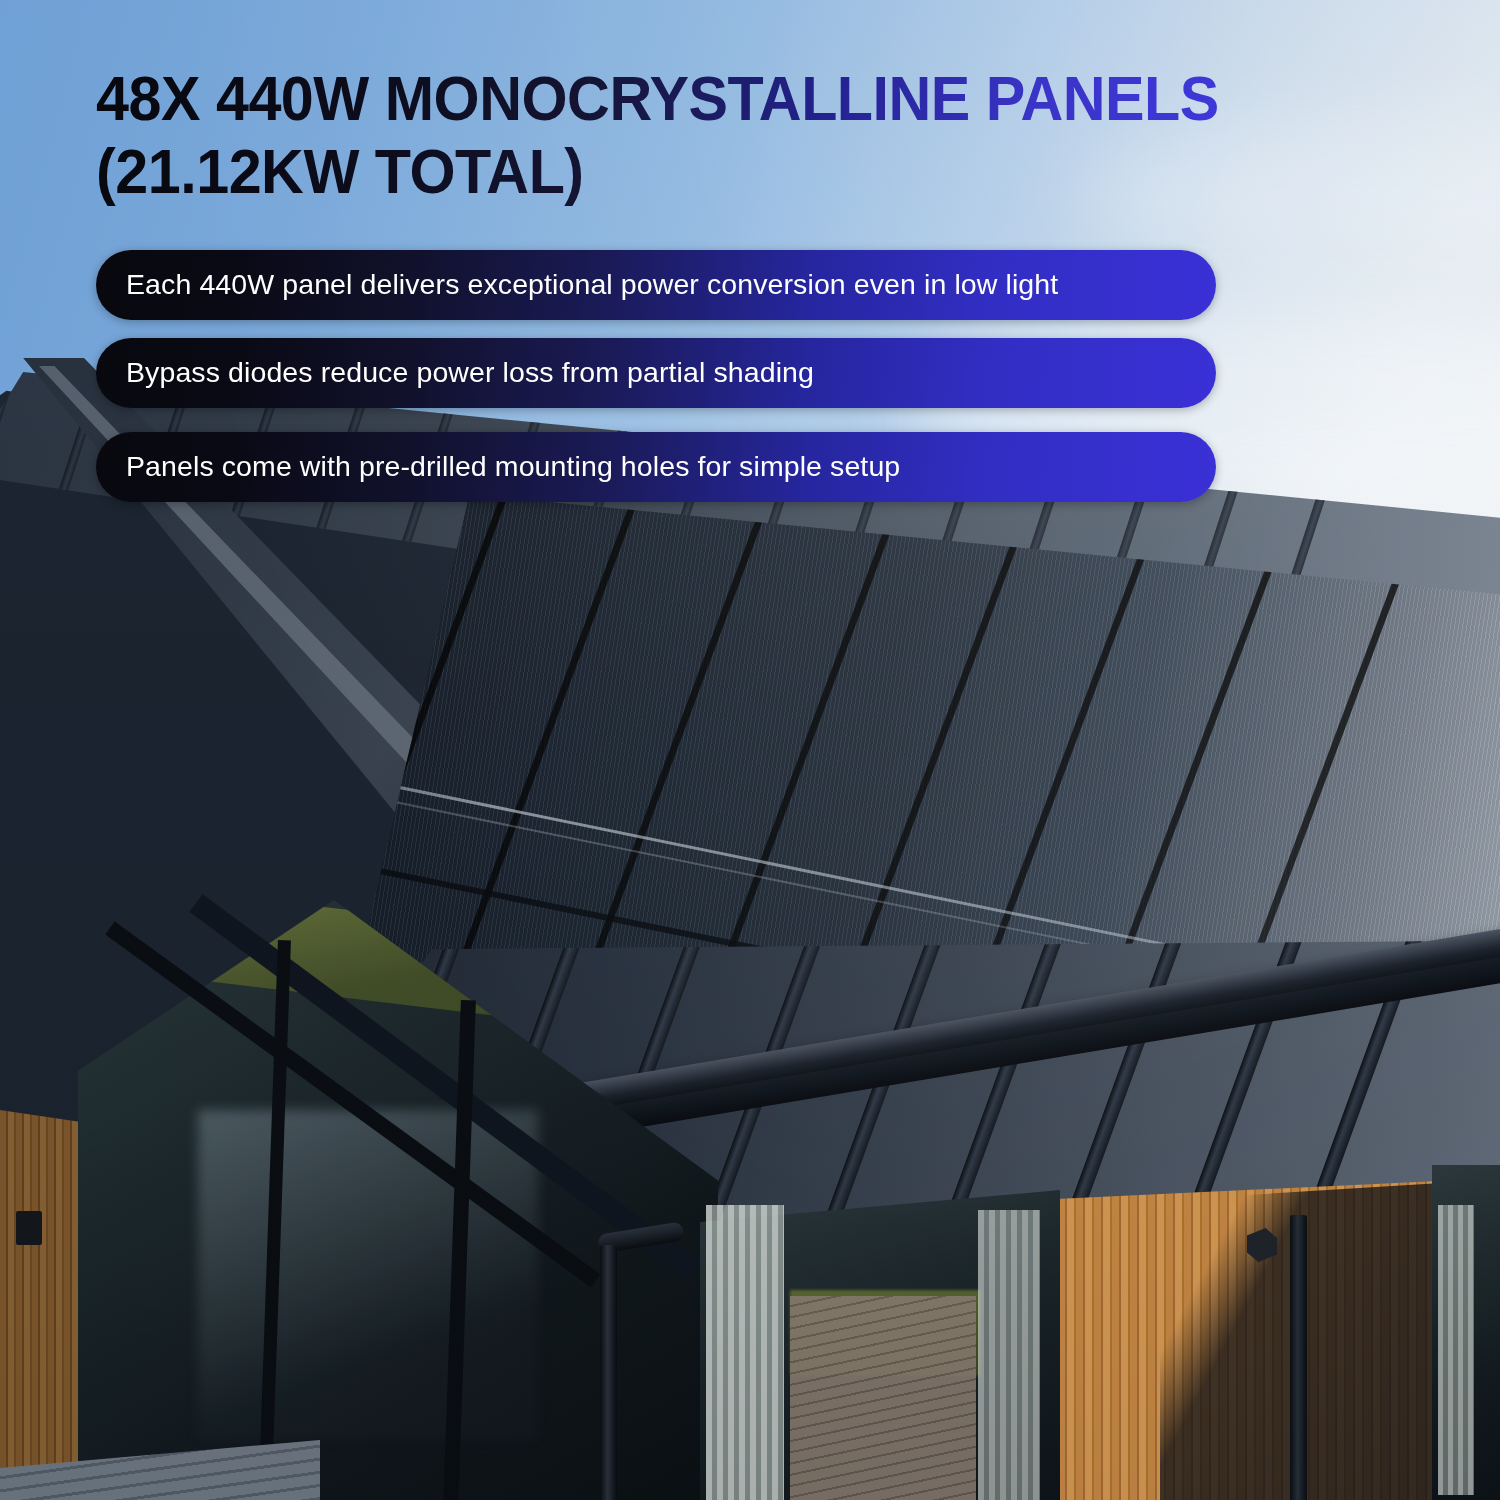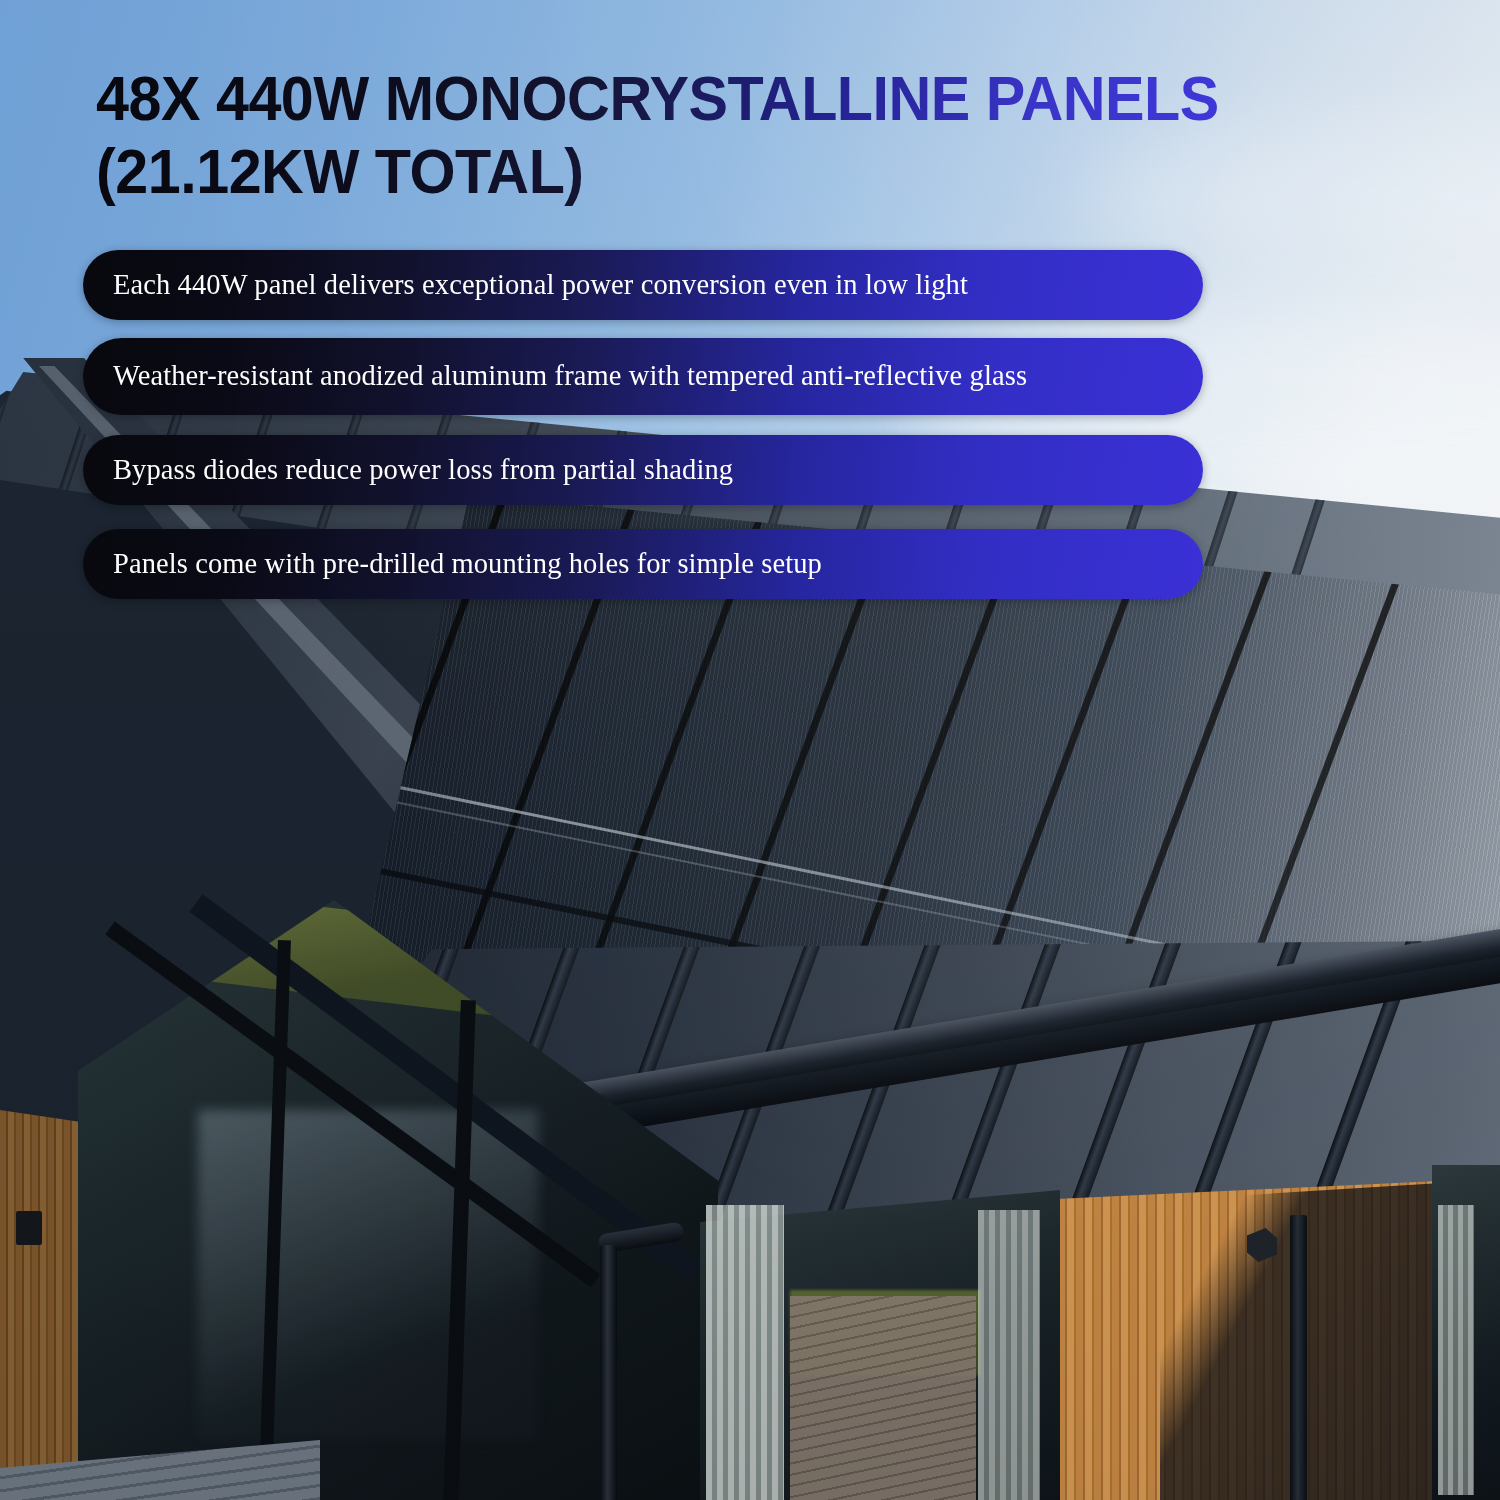--- a/index.html
+++ b/index.html
@@ -341,23 +341,22 @@
       #4038dd 100%);
     -webkit-background-clip:text;
     background-clip:text;
     color:transparent;
     -webkit-text-fill-color:transparent;
     white-space:pre-line;
   }
 
   .pill-list {
     position:absolute;
-    left:83px; top:250px;
+    left:96px; top:250px;
     width:1120px;
-    font-family:Liberation Serif, serif;
   }
   .pill {
     position:relative;
     border-radius:999px;
     background:linear-gradient(96deg,
       #08080e 0%,
       #0a0a16 13%,
       #11112c 28%,
       #1a1a56 45%,
       #2626a0 64%,
@@ -488,18 +487,17 @@
     <div class="deck"></div>
 
     <div class="grade"></div>
   </div>
 
   <div class="headline">48X 440W MONOCRYSTALLINE PANELS
 (21.12KW TOTAL)</div>
 
   <div class="pill-list">
     <div class="pill p1">Each 440W panel delivers exceptional power conversion even in low light</div>
-    <div class="pill p2">Weather-resistant anodized aluminum frame with tempered anti-reflective glass</div>
     <div class="pill p3">Bypass diodes reduce power loss from partial shading</div>
     <div class="pill p4">Panels come with pre-drilled mounting holes for simple setup</div>
   </div>
 
 </div>
 
 </body></html>

